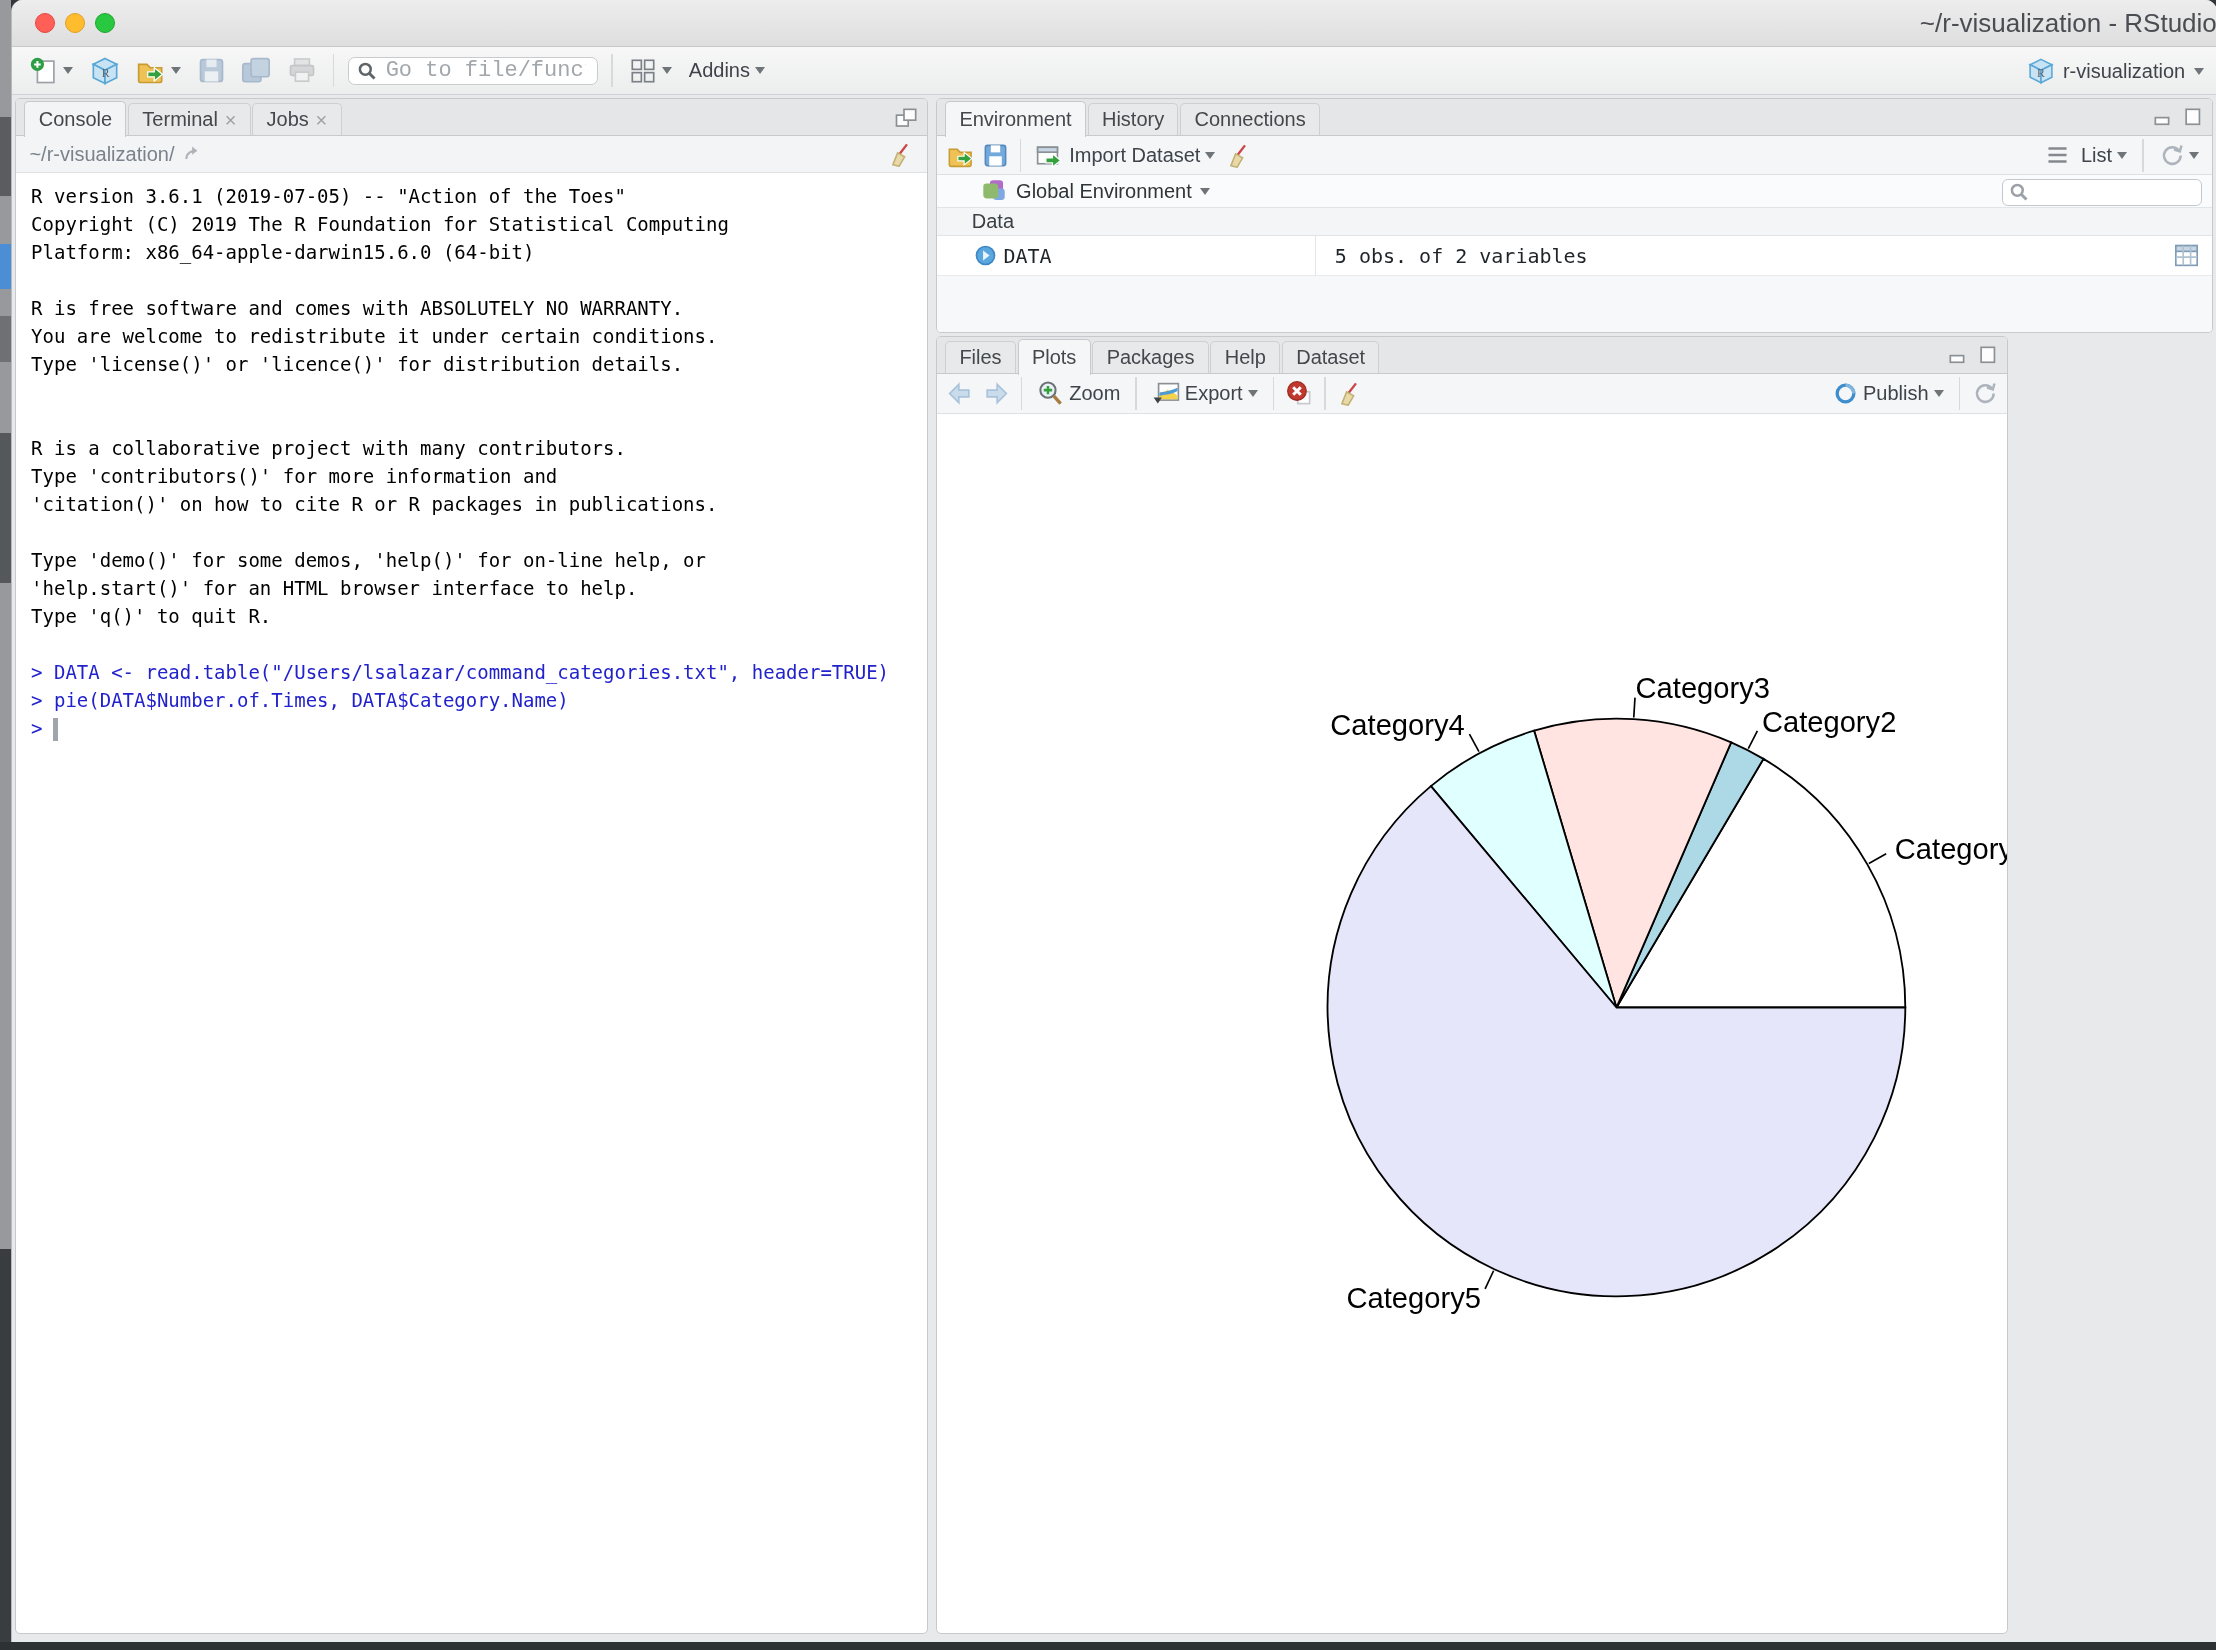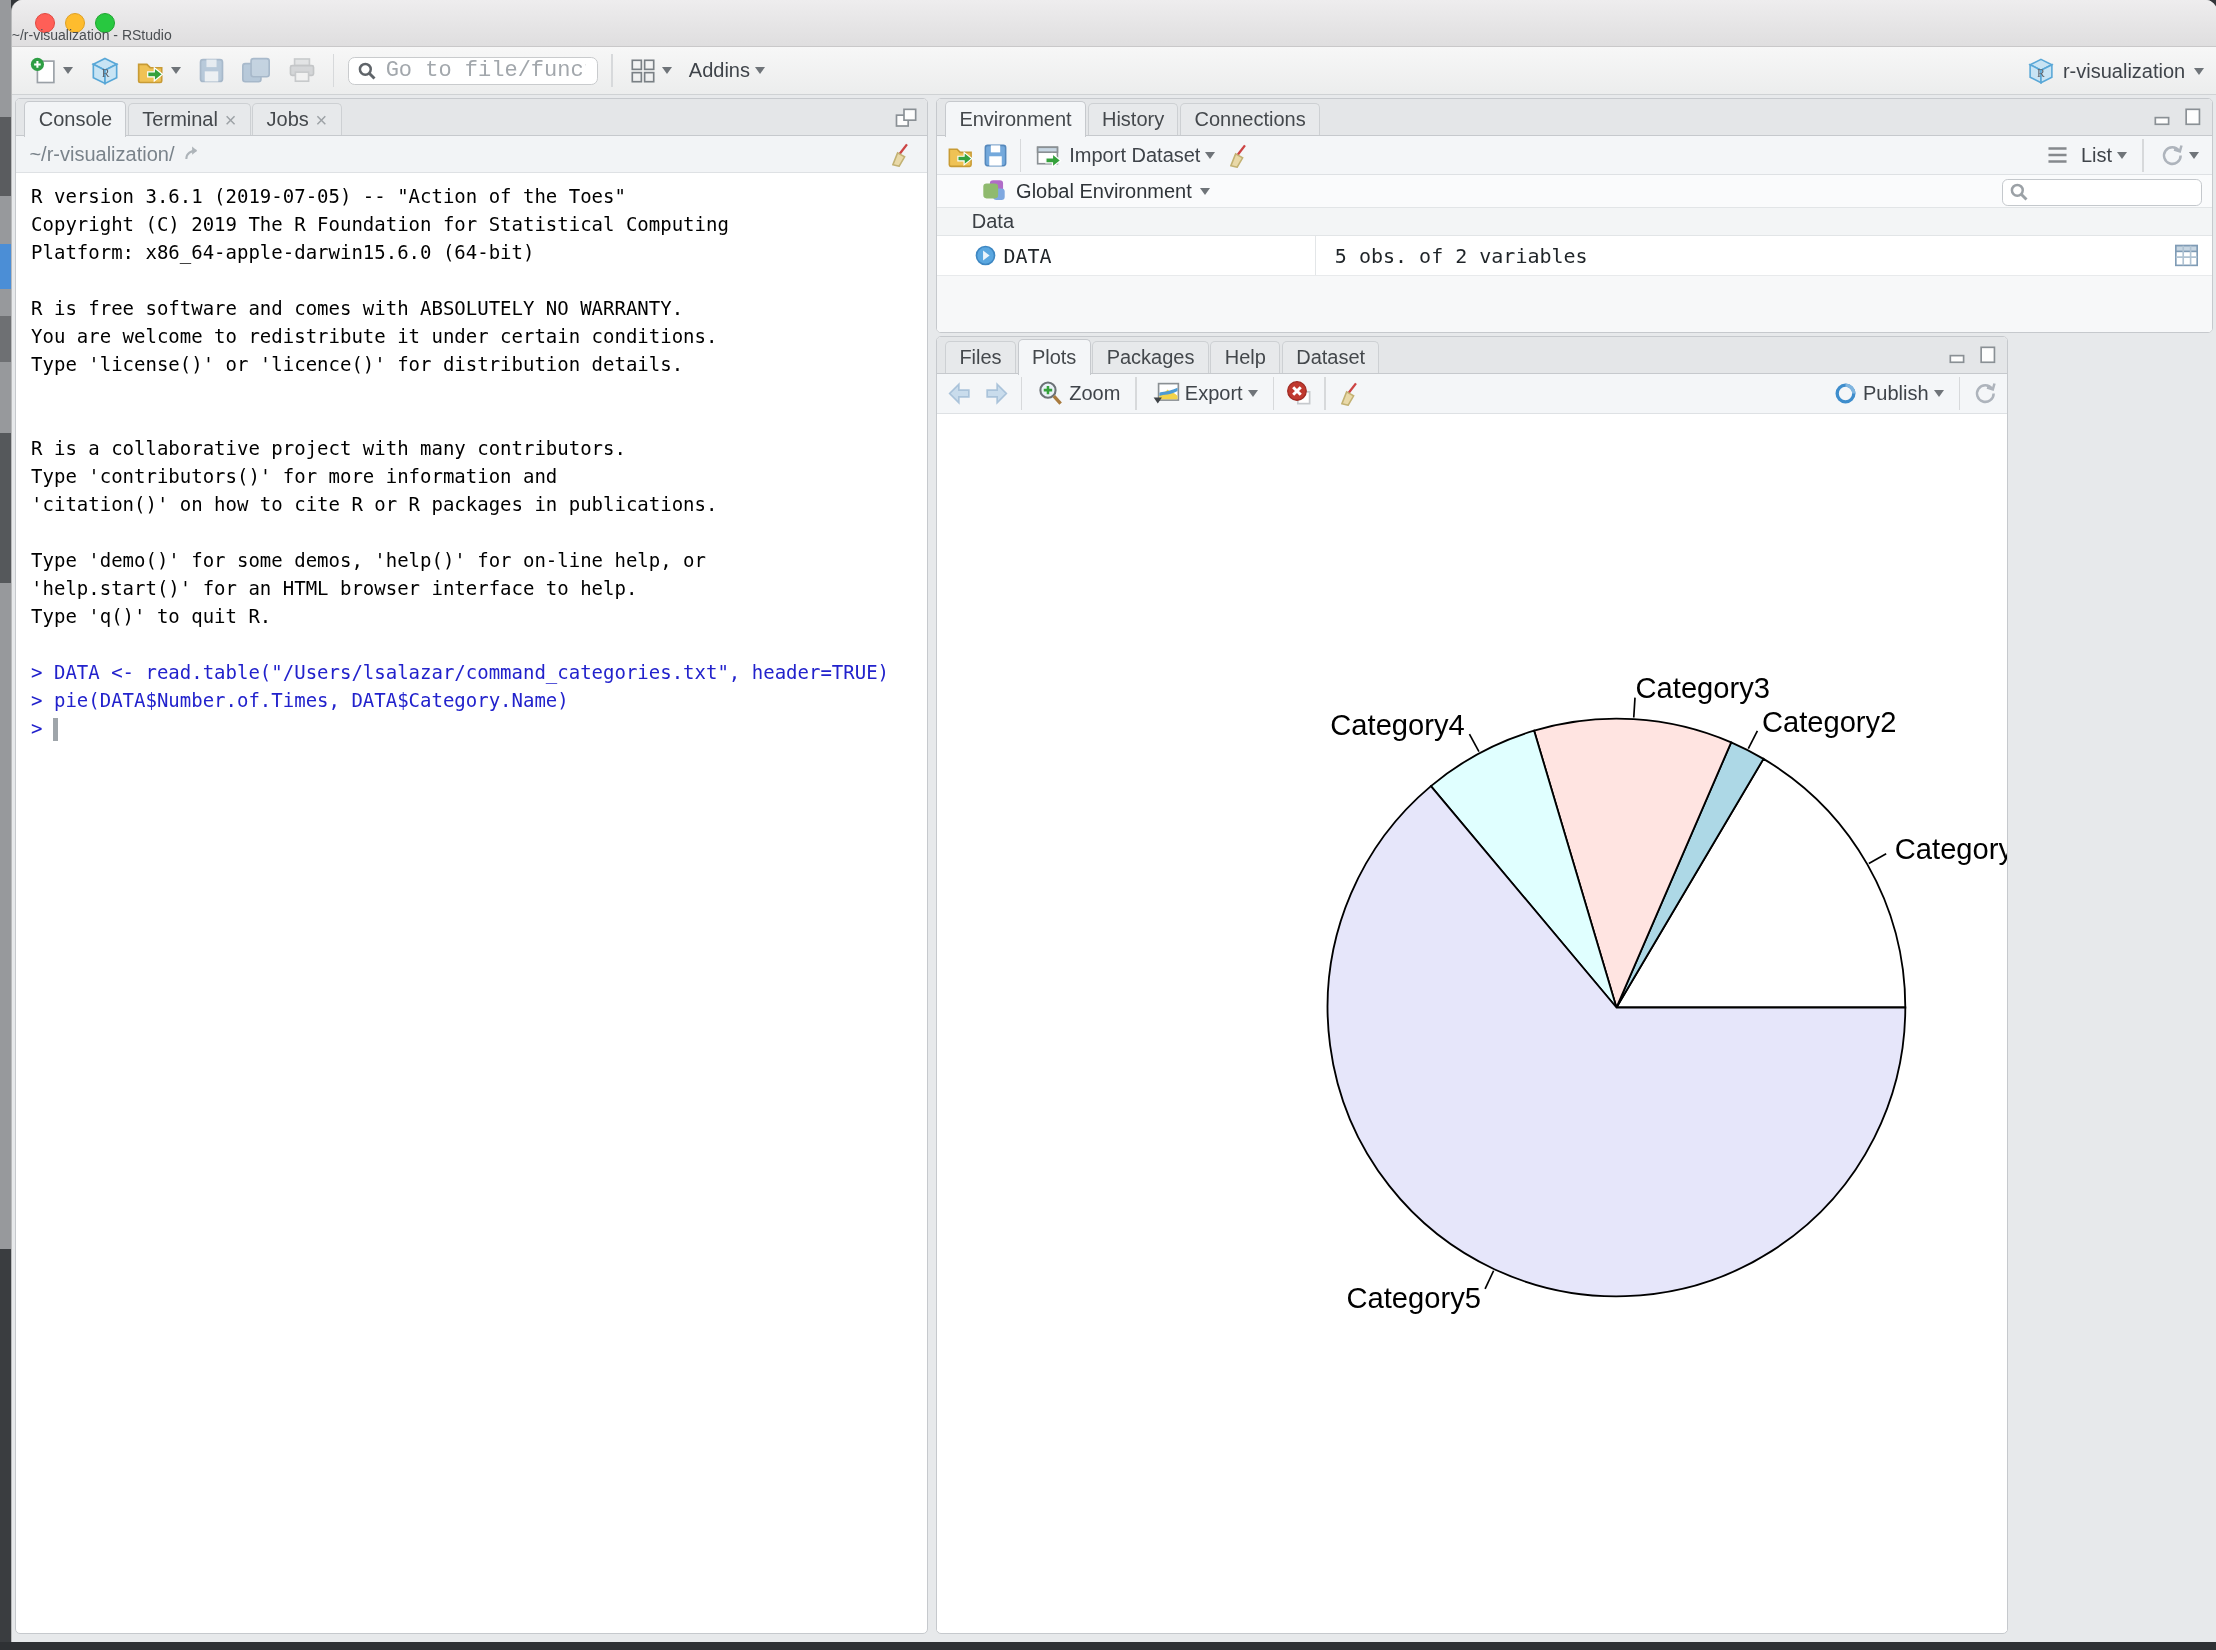--- a/index.html
+++ b/index.html
@@ -18,21 +18,21 @@
   .desk-bottom{position:absolute;left:0;top:1642px;width:2216px;height:8.3px;background:#2E3134}
 
   .window{position:absolute;left:10.8px;top:0;width:2206px;height:1642px;background:#ECEDEE;border-radius:11.7px 11.7px 0 0;overflow:hidden;border-left:0.8px solid #B9BABB}
 
   
   .titlebar{position:absolute;left:0;top:0;width:100%;height:47px;background:linear-gradient(#EEEDEE,#DFDEDF);border-bottom:0.8px solid #C9C8C9}
   .tl{position:absolute;top:13.3px;width:20px;height:20px;border-radius:50%}
   .tl.red{left:23px;background:#FF5F57;border:0.8px solid #E1483F}
   .tl.yellow{left:53px;background:#FEBC2E;border:0.8px solid #DFA023}
   .tl.green{left:83px;background:#28C840;border:0.8px solid #1FA52F}
-  .title{position:absolute;left:0;top:12px;width:100%;height:47px;line-height:47px;text-align:left;font-size:14px;color:#4A4E52}
+  .title{position:absolute;left:0;top:0;width:100%;height:47px;line-height:47px;text-align:right;font-size:26px;color:#4A4E52}
 
   
   .main-toolbar{position:absolute;left:0;top:47px;width:100%;height:48px;background:linear-gradient(#F7F7F7,#ECEDED);border-bottom:1.7px solid #CFD2D4;display:flex;align-items:center;padding-left:15px;gap:10px}
   .tbtn{display:flex;align-items:center;gap:5px;padding:3.3px;border-radius:5px;cursor:default}
   .sep{width:1.7px;height:33px;background:#D7D9DB;margin:0 3.3px}
   .caret{width:0;height:0;border-left:5.8px solid transparent;border-right:5.8px solid transparent;border-top:7.5px solid #6F7479}
   .goto-box{display:flex;align-items:center;gap:6.7px;width:250px;height:28px;background:#FFF;border:1.7px solid #C9CBCD;border-radius:6.7px;padding:0 8.3px}
   .goto-box input{border:none;outline:none;width:100%;font-size:22px;color:#3E4347;font-family:Liberation Mono, monospace;background:transparent}
   .goto-box input::placeholder{color:#A2A7AC}
   .tool-label{font-size:20px;color:#3F444A}

